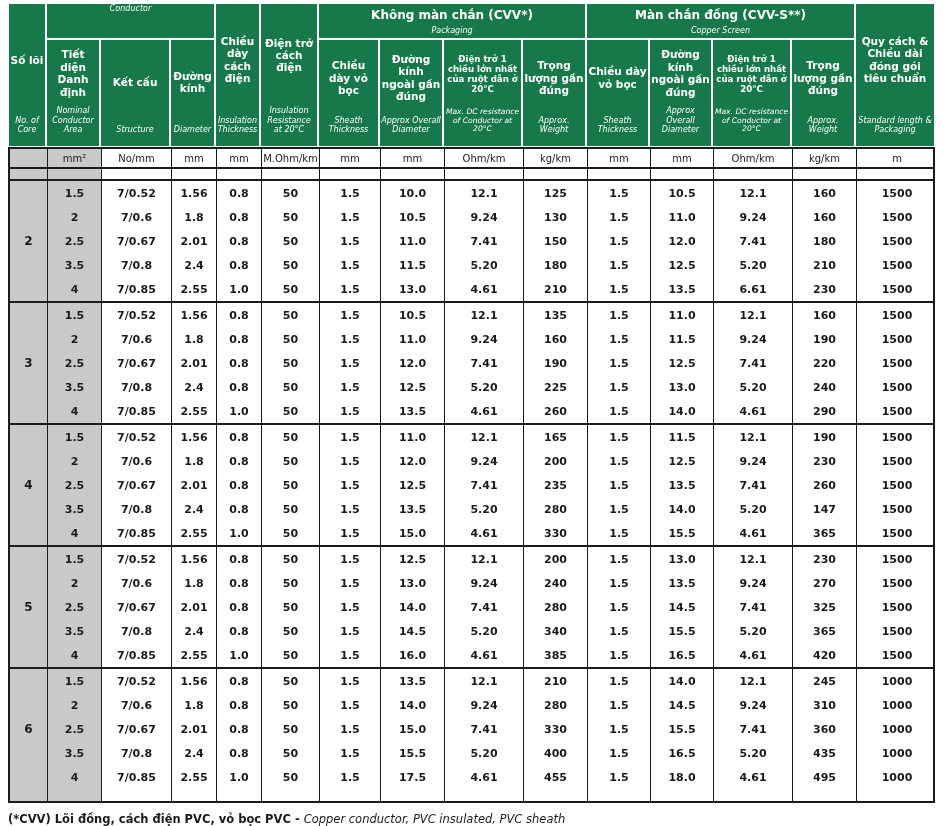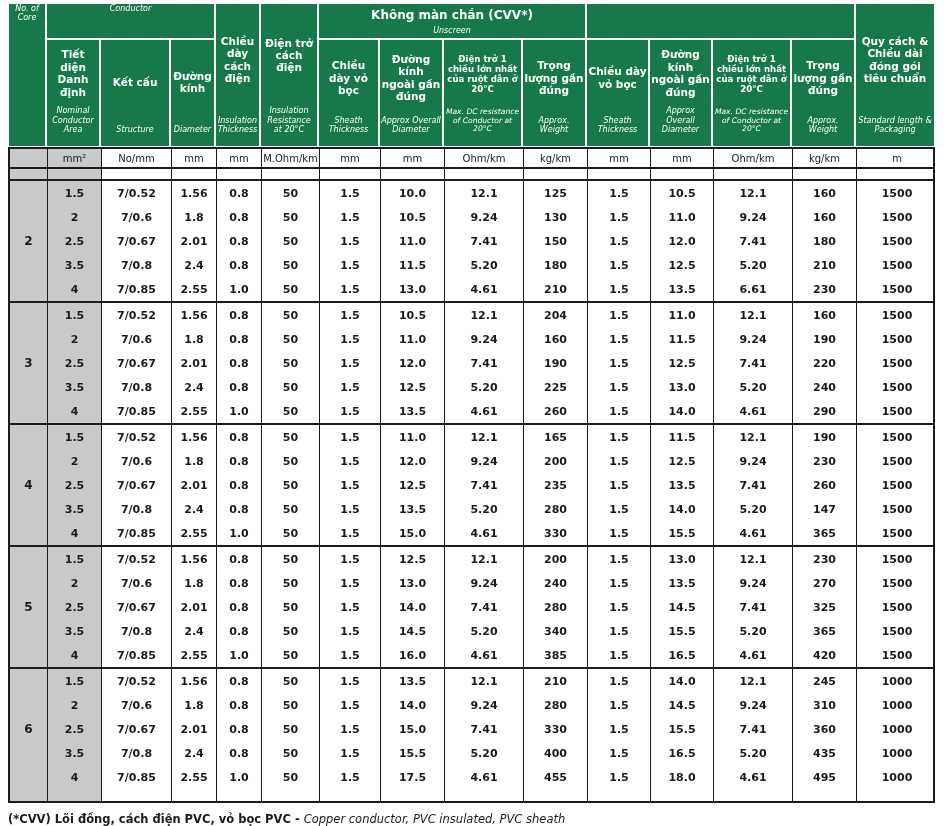--- a/index.html
+++ b/index.html
@@ -39,20 +39,21 @@
   .fns b{font-weight:bold;}
   .fns i{font-style:italic;}
 </style>
 </head>
 <body>
 
 <div class="page">
 
   <div class="thead">
     <div class="hc" style="grid-column:1;grid-row:1/3">
+      <div class="vi">Số lõi</div>
       <div class="en">No. of Core</div>
     </div>
 
     <div class="hc grp" style="grid-column:2/5;grid-row:1">
       <div class="en">Conductor</div>
     </div>
     <div class="hc" style="grid-column:2;grid-row:2">
       <div class="vi">Tiết diện Danh định</div>
       <div class="en">Nominal Conductor Area</div>
     </div>
@@ -69,40 +70,42 @@
       <div class="vi">Chiều dày cách điện</div>
       <div class="en">Insulation Thickness</div>
     </div>
     <div class="hc" style="grid-column:6;grid-row:1/3">
       <div class="vi">Điện trở cách điện</div>
       <div class="en">Insulation Resistance at 20°C</div>
     </div>
 
     <div class="hc grp" style="grid-column:7/11;grid-row:1">
       <div class="vi">Không màn chắn (CVV*)</div>
-      <div class="en">Unscreen</div>
+      <div class="en">Packaging</div>
     </div>
     <div class="hc" style="grid-column:7;grid-row:2">
       <div class="vi">Chiều dày vỏ bọc</div>
       <div class="en">Sheath Thickness</div>
     </div>
     <div class="hc" style="grid-column:8;grid-row:2">
       <div class="vi">Đường kính ngoài gần đúng</div>
       <div class="en">Approx Overall Diameter</div>
     </div>
     <div class="hc sm" style="grid-column:9;grid-row:2">
       <div class="vi">Điện trở 1 chiều lớn nhất của ruột dẫn ở 20°C</div>
       <div class="en">Max. DC resistance of Conductor at 20°C</div>
     </div>
     <div class="hc" style="grid-column:10;grid-row:2">
       <div class="vi">Trọng lượng gần đúng</div>
       <div class="en">Approx. Weight</div>
     </div>
 
     <div class="hc grp" style="grid-column:11/15;grid-row:1">
+      <div class="vi">Màn chắn đồng (CVV-S**)</div>
+      <div class="en">Copper Screen</div>
     </div>
     <div class="hc" style="grid-column:11;grid-row:2">
       <div class="vi">Chiều dày vỏ bọc</div>
       <div class="en">Sheath Thickness</div>
     </div>
     <div class="hc" style="grid-column:12;grid-row:2">
       <div class="vi">Đường kính ngoài gần đúng</div>
       <div class="en">Approx Overall Diameter</div>
     </div>
     <div class="hc sm" style="grid-column:13;grid-row:2">
@@ -231,21 +234,21 @@
       <div class="group">
         <div class="bc grey core" style="grid-area: 1 / 1 / span 5;">3</div>
         <div class="bc grey" style="grid-area: 1 / 2;">1.5</div>
         <div class="bc" style="grid-area: 1 / 3;">7/0.52</div>
         <div class="bc" style="grid-area: 1 / 4;">1.56</div>
         <div class="bc" style="grid-area: 1 / 5;">0.8</div>
         <div class="bc" style="grid-area: 1 / 6;">50</div>
         <div class="bc" style="grid-area: 1 / 7;">1.5</div>
         <div class="bc" style="grid-area: 1 / 8;">10.5</div>
         <div class="bc" style="grid-area: 1 / 9;">12.1</div>
-        <div class="bc" style="grid-area: 1 / 10;">204</div>
+        <div class="bc" style="grid-area: 1 / 10;">135</div>
         <div class="bc" style="grid-area: 1 / 11;">1.5</div>
         <div class="bc" style="grid-area: 1 / 12;">11.0</div>
         <div class="bc" style="grid-area: 1 / 13;">12.1</div>
         <div class="bc" style="grid-area: 1 / 14;">160</div>
         <div class="bc last" style="grid-area: 1 / 15;">1500</div>
         <div class="bc grey" style="grid-area: 2 / 2;">2</div>
         <div class="bc" style="grid-area: 2 / 3;">7/0.6</div>
         <div class="bc" style="grid-area: 2 / 4;">1.8</div>
         <div class="bc" style="grid-area: 2 / 5;">0.8</div>
         <div class="bc" style="grid-area: 2 / 6;">50</div>

